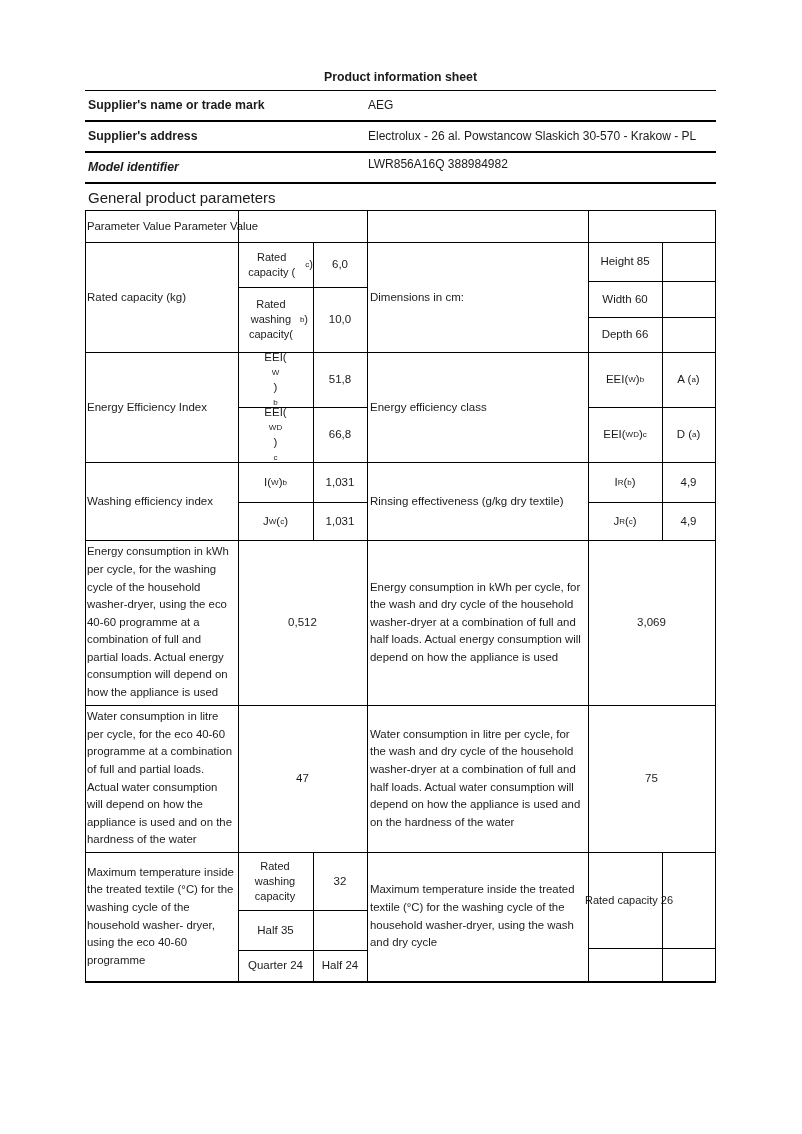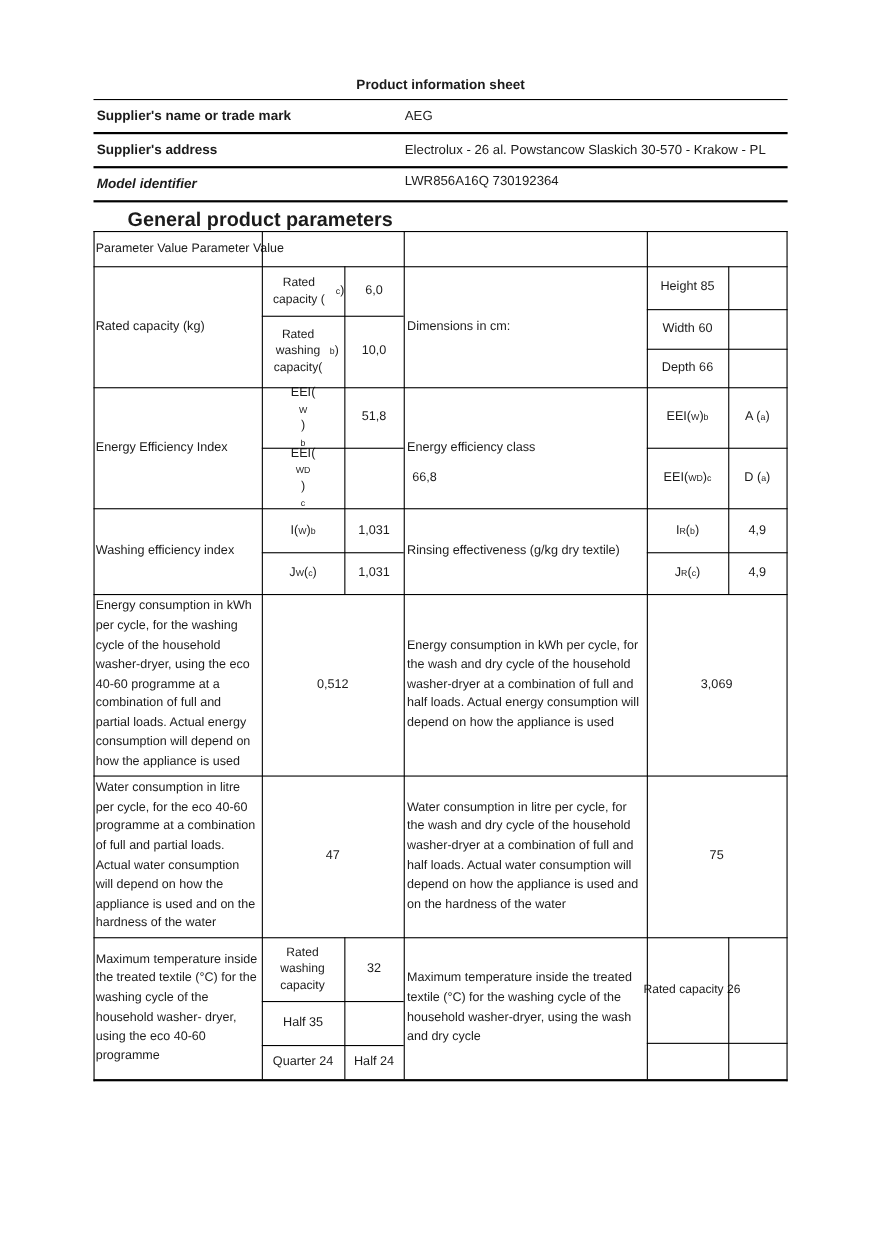--- a/index.html
+++ b/index.html
@@ -8,21 +8,21 @@
     background:#ffffff; color:#1b1b1b;
     font-family:"Liberation Sans", sans-serif;
     overflow:hidden;
   }
   .abs { position:absolute; }
   .rule { position:absolute; background:#000; z-index:4; }
   
   .toplabel { font-size:12.3px; font-weight:bold; white-space:nowrap; }
   .topvalue { font-size:12px; white-space:nowrap; }
   .title { font-size:12.3px; font-weight:bold; text-align:center; }
-  .heading { font-size:18px; font-weight:bold; white-space:nowrap;margin-left:28px; }
+  .heading { font-size:15px; font-weight:normal; white-space:nowrap; }
   
   .tbl { position:absolute; left:85px; top:210px; width:631px; height:773px; }
   .vl,.hl { position:absolute; background:#000; z-index:5; }
   .vl { width:1px; } .hl { height:1px; }
   .cell {
     position:absolute; z-index:1;
     display:flex; align-items:center; justify-content:center;
     text-align:center; font-size:11.5px; line-height:15px;
   }
   .la { justify-content:flex-start; text-align:left; }
@@ -41,21 +41,21 @@
 
   <div class="abs toplabel" style="left:88px;top:98px;">Supplier's name or trade mark</div>
   <div class="abs topvalue" style="left:368px;top:98px;">AEG</div>
   <div class="rule" style="left:85px;top:120px;width:631px;height:2px;"></div>
 
   <div class="abs toplabel" style="left:88px;top:129px;">Supplier's address</div>
   <div class="abs topvalue" style="left:368px;top:129px;">Electrolux - 26 al. Powstancow Slaskich 30-570 - Krakow - PL</div>
   <div class="rule" style="left:85px;top:151px;width:631px;height:2px;"></div>
 
   <div class="abs toplabel" style="left:88px;top:160px;font-style:italic;">Model identifier</div>
-  <div class="abs topvalue" style="left:368px;top:157px;">LWR856A16Q 730192364</div>
+  <div class="abs topvalue" style="left:368px;top:157px;">LWR856A16Q 388984982</div>
   <div class="rule" style="left:85px;top:182px;width:631px;height:2px;"></div>
 
   <div class="abs heading" style="left:88px;top:189px;">General product parameters</div>
 
   <div class="tbl">
 
     <div class="cell la nw" style="left:2px;top:0;width:300px;height:32px;font-size:11.3px;">Parameter Value Parameter Value</div>
 
     <div class="cell la" style="left:2px;top:32px;width:148px;height:110px;">Rated capacity (kg)</div>
     <div class="cell" style="left:153px;top:32px;width:75px;height:45px;font-size:11px;">Rated capacity (<span class="sp">c</span>)</div>
@@ -64,21 +64,21 @@
     <div class="cell" style="left:228px;top:77px;width:54px;height:65px;">10,0</div>
     <div class="cell la" style="left:285px;top:32px;width:216px;height:110px;">Dimensions in cm:</div>
     <div class="cell" style="left:503px;top:32px;width:74px;height:39px;">Height 85</div>
     <div class="cell" style="left:503px;top:71px;width:74px;height:36px;">Width 60</div>
     <div class="cell" style="left:503px;top:107px;width:74px;height:35px;">Depth 66</div>
 
     <div class="cell la" style="left:2px;top:142px;width:148px;height:110px;">Energy Efficiency Index</div>
     <div class="cell" style="left:153px;top:142px;width:75px;height:55px;flex-direction:column;">EEI(<span class="sb">W</span>)<span class="sp">b</span></div>
     <div class="cell" style="left:228px;top:142px;width:54px;height:55px;">51,8</div>
     <div class="cell" style="left:153px;top:197px;width:75px;height:55px;flex-direction:column;">EEI(<span class="sb">WD</span>) <span class="sp">c</span></div>
-    <div class="cell" style="left:228px;top:197px;width:54px;height:55px;margin-left:46px;">66,8</div>
+    <div class="cell" style="left:228px;top:197px;width:54px;height:55px;">66,8</div>
     <div class="cell la" style="left:285px;top:142px;width:216px;height:110px;">Energy efficiency class</div>
     <div class="cell" style="left:503px;top:142px;width:74px;height:55px;">EEI(<span class="sb">W</span>)<span class="sp">b</span></div>
     <div class="cell" style="left:577px;top:142px;width:53px;height:55px;">A (<span class="sp">a</span>)</div>
     <div class="cell" style="left:503px;top:197px;width:74px;height:55px;">EEI(<span class="sb">WD</span>) <span class="sp">c</span></div>
     <div class="cell" style="left:577px;top:197px;width:53px;height:55px;">D (<span class="sp">a</span>)</div>
 
     <div class="cell la" style="left:2px;top:252px;width:148px;height:78px;">Washing efficiency index</div>
     <div class="cell" style="left:153px;top:252px;width:75px;height:40px;">I(<span class="sb">W</span>)<span class="sp">b</span></div>
     <div class="cell" style="left:228px;top:252px;width:54px;height:40px;">1,031</div>
     <div class="cell" style="left:153px;top:292px;width:75px;height:38px;">J<span class="sb">W</span>(<span class="sp">c</span>)</div>

